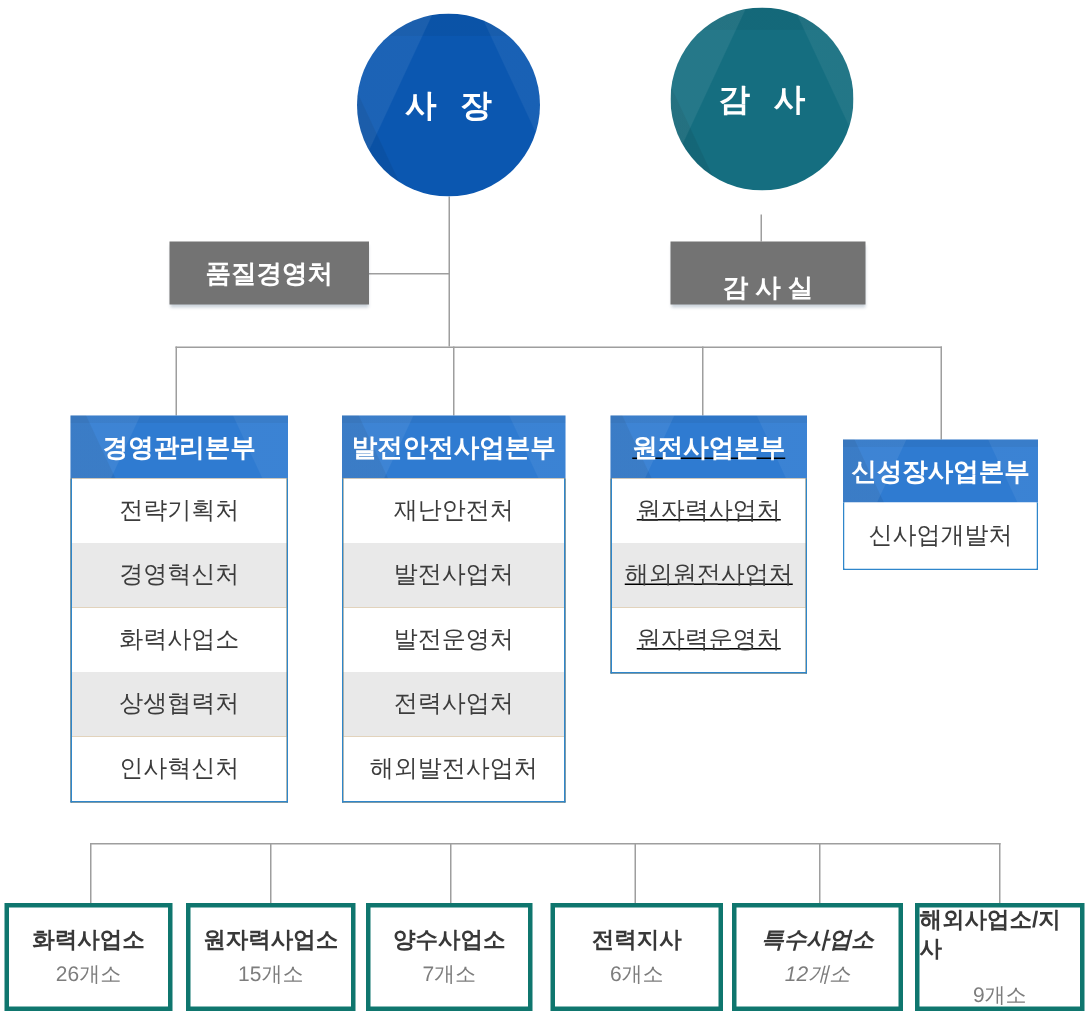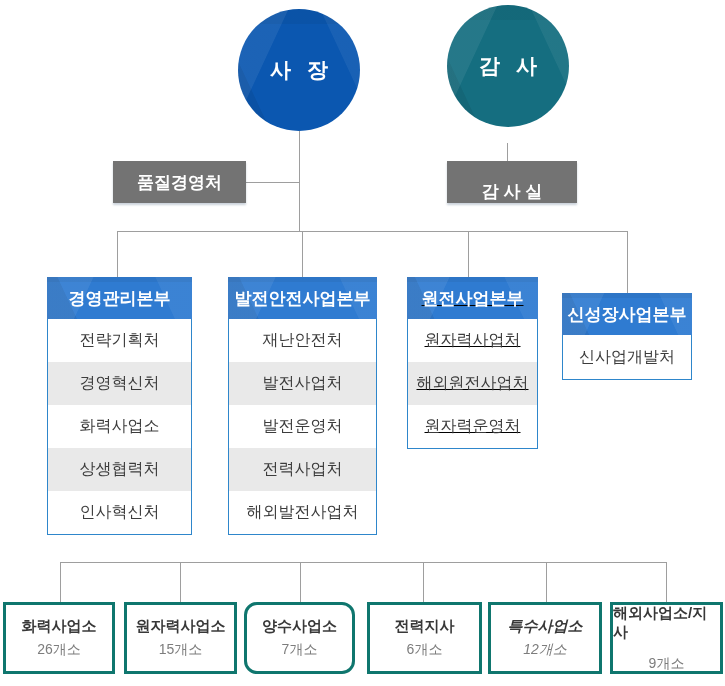--- a/index.html
+++ b/index.html
@@ -70,21 +70,21 @@
   .site-box {
     position: absolute; top: 602px; height: 72px;
     border: 3px solid #0f766e; background: #ffffff; z-index: 2;
     display: flex; flex-direction: column; align-items: center; justify-content: center;
     gap: 5px;
   }
   .site-box .site-name  { font-size: 15px; font-weight: bold; color: #383838; }
   .site-box .site-count { font-size: 14px; color: #7d7d7d; }
   #site-0 { left: 3px;   width: 112px; }
   #site-1 { left: 124px; width: 113px; }
-  #site-2 { left: 244px; width: 111px; border-radius: 13px; }
+  #site-2 { left: 244px; width: 111px; }
   #site-3 { left: 367px; width: 115px; }
   #site-4 { left: 488px; width: 114px; font-style: italic; }
   #site-5 { left: 610px; width: 113px; gap: 13px; }
 </style>
 </head>
 <body>
 
 <div id="org-chart">
 
   <div class="v-line" style="left:299px; top:131px; height:100px;"></div>

